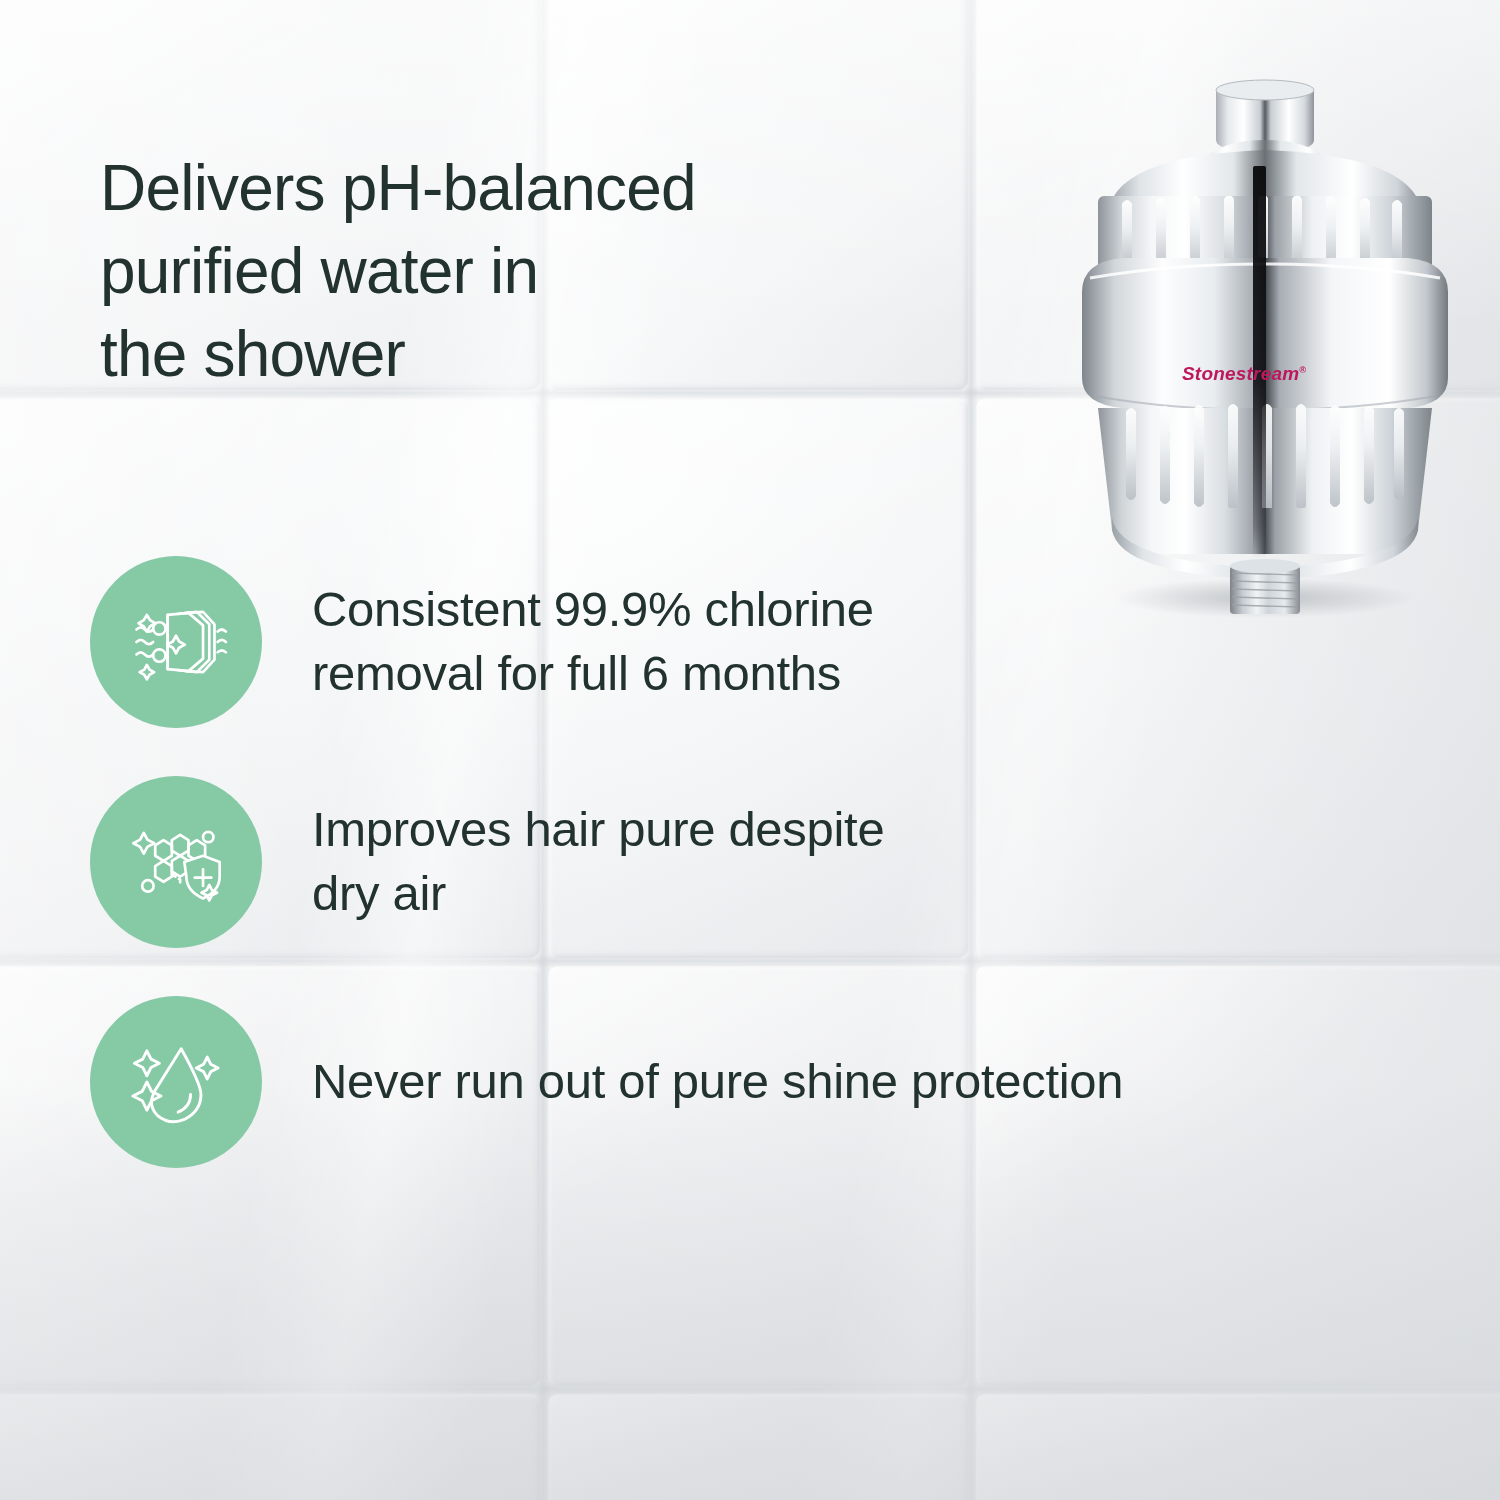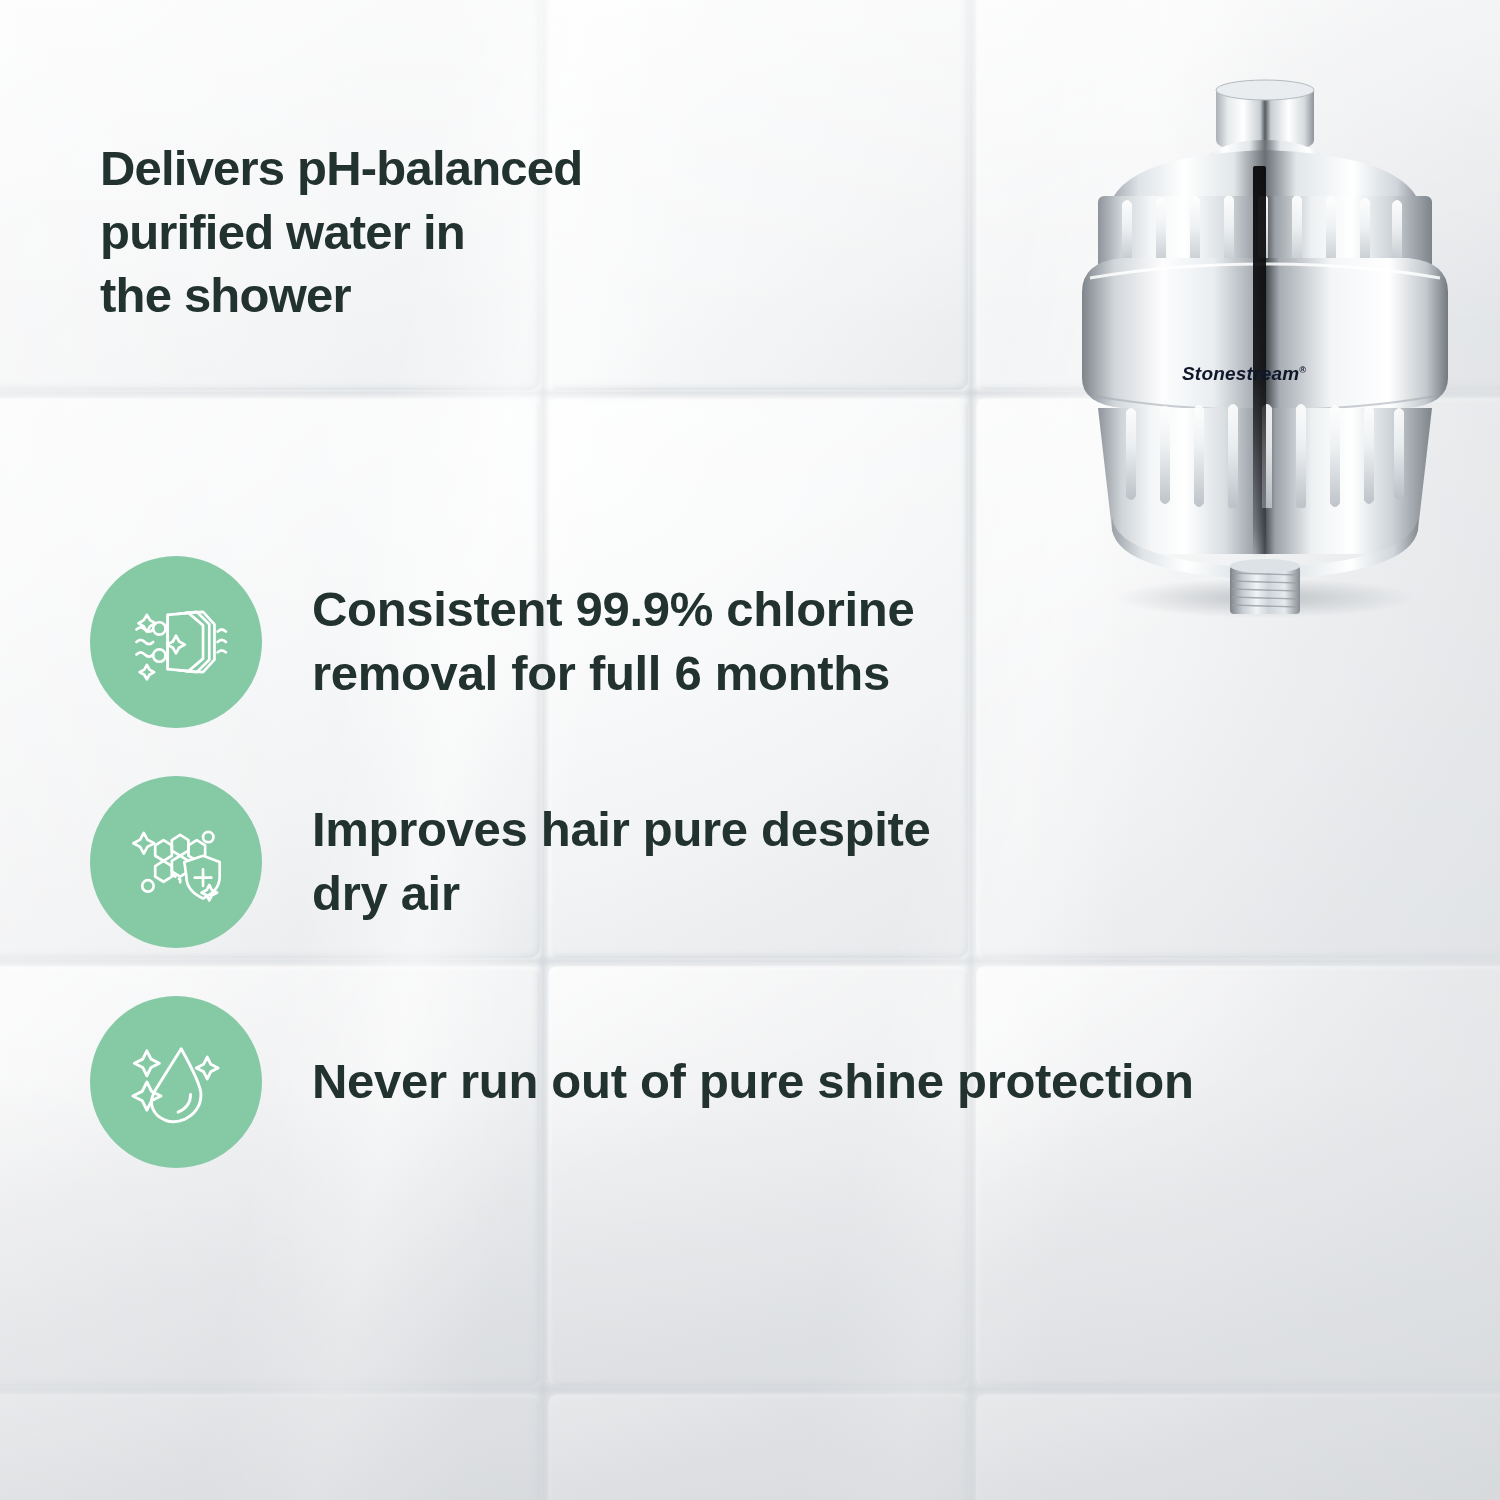--- a/index.html
+++ b/index.html
@@ -58,23 +58,23 @@
       linear-gradient(100deg, rgba(255,255,255,0) 60%, rgba(255,255,255,0.32) 66%, rgba(255,255,255,0) 73%);
     pointer-events: none;
   }
 
   
   .headline {
     position: absolute;
     left: 100px;
     top: 104px;
     width: 900px;
-    font-size: 49px;
+    font-size: 64px;
     line-height: 1.30;
-    font-weight: 700;
+    font-weight: 400;
     letter-spacing: -0.8px;
     color: #22322f;
     white-space: pre-line;
   }
 
   
   .features {
     position: absolute;
     left: 0;
     top: 548px;
@@ -106,21 +106,21 @@
   .feature-text {
     position: absolute;
     left: 312px;
     top: 0;
     width: 1130px;
     height: 188px;
     display: flex;
     align-items: center;
     font-size: 49px;
     line-height: 1.30;
-    font-weight: 700;
+    font-weight: 400;
     color: #22322f;
     letter-spacing: -0.3px;
     white-space: pre-line;
   }
 
   
   .product {
     position: absolute;
     left: 1070px;
     top: 78px;
@@ -128,21 +128,21 @@
     height: 545px;
   }
   .product svg { display: block; width: 100%; height: 100%; }
   .brandmark {
     position: absolute;
     left: 112px;
     top: 285px;
     font-size: 19px;
     font-style: italic;
     font-weight: 600;
-    color: #0f172a;
+    color: #be185d;
     letter-spacing: 0.2px;
     white-space: nowrap;
   }
   .brandmark sup { font-size: 9px; vertical-align: super; }
   .product-seam {
     position: absolute;
     left: 183px;
     top: 88px;
     width: 13px;
     height: 392px;

